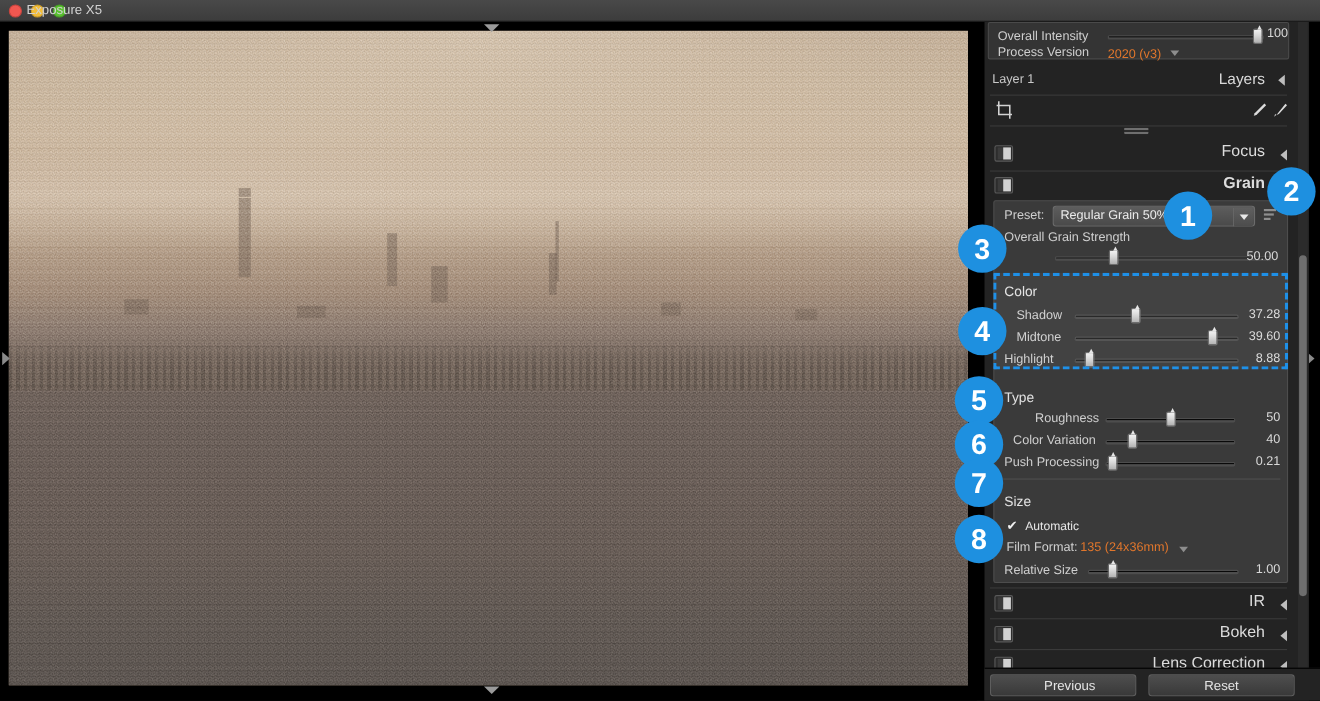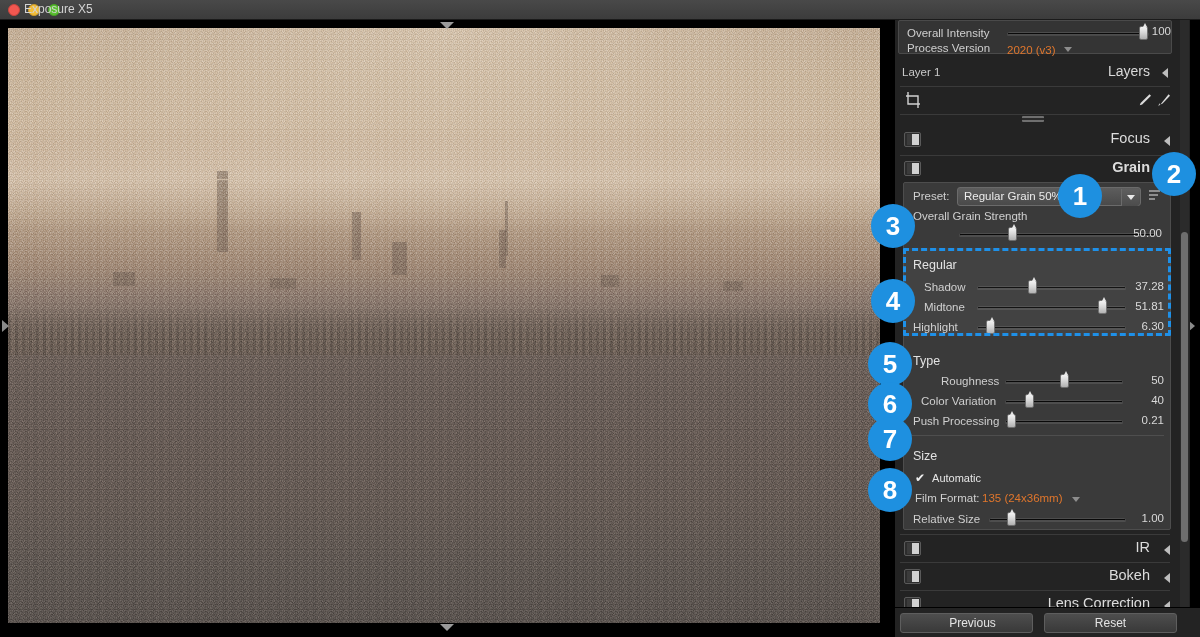--- a/index.html
+++ b/index.html
@@ -395,42 +395,42 @@
         <i style="top:8px; width:6px;"></i>
     </span>
 
     <span class="lbl" style="position:absolute; left:9px; top:27px;">Overall Grain Strength</span>
     <div class="slider" style="left:55px; top:45px; width:197px;">
       <div class="strack"></div>
       <div class="sthumb" id="th-ogs" style="left: 27%;"></div>
     </div>
     <span class="val" style="position:absolute; left:212px; top:44px; width:46px;">50.00</span>
 
-    <span class="subsec" style="position:absolute; left:9px; top:75px;">Regular</span>
+    <span class="subsec" style="position:absolute; left:9px; top:75px;">Color</span>
 
     <span class="lbl" style="position:absolute; left:20px; top:98px;">Shadow</span>
     <div class="slider" style="left:73px; top:98px; width:149px;">
       <div class="strack"></div>
       <div class="sthumb" id="th-shadow" style="left: 37%;"></div>
     </div>
     <span class="val" style="position:absolute; left:228px; top:97px; width:32px;">37.28</span>
 
     <span class="lbl" style="position:absolute; left:20px; top:118px;">Midtone</span>
     <div class="slider" style="left:73px; top:118px; width:149px;">
       <div class="strack"></div>
       <div class="sthumb" id="th-midtone" style="left: 84%;"></div>
     </div>
-    <span class="val" style="position:absolute; left:228px; top:117px; width:32px;">51.81</span>
+    <span class="val" style="position:absolute; left:228px; top:117px; width:32px;">39.60</span>
 
     <span class="lbl" style="position:absolute; left:9px; top:138px;">Highlight</span>
     <div class="slider" style="left:73px; top:138px; width:149px;">
       <div class="strack"></div>
       <div class="sthumb" id="th-highlight" style="left: 9%;"></div>
     </div>
-    <span class="val" style="position:absolute; left:228px; top:137px; width:32px;">6.30</span>
+    <span class="val" style="position:absolute; left:228px; top:137px; width:32px;">8.88</span>
 
     <span class="subsec" style="position:absolute; left:9px; top:171px;">Type</span>
 
     <span class="lbl" style="position:absolute; left:37px; top:192px;">Roughness</span>
     <div class="slider" style="left:101px; top:192px; width:118px;">
       <div class="strack"></div>
       <div class="sthumb" id="th-rough" style="left: 50%;"></div>
     </div>
     <span class="val" style="position:absolute; left:228px; top:191px; width:32px;">50</span>
 

